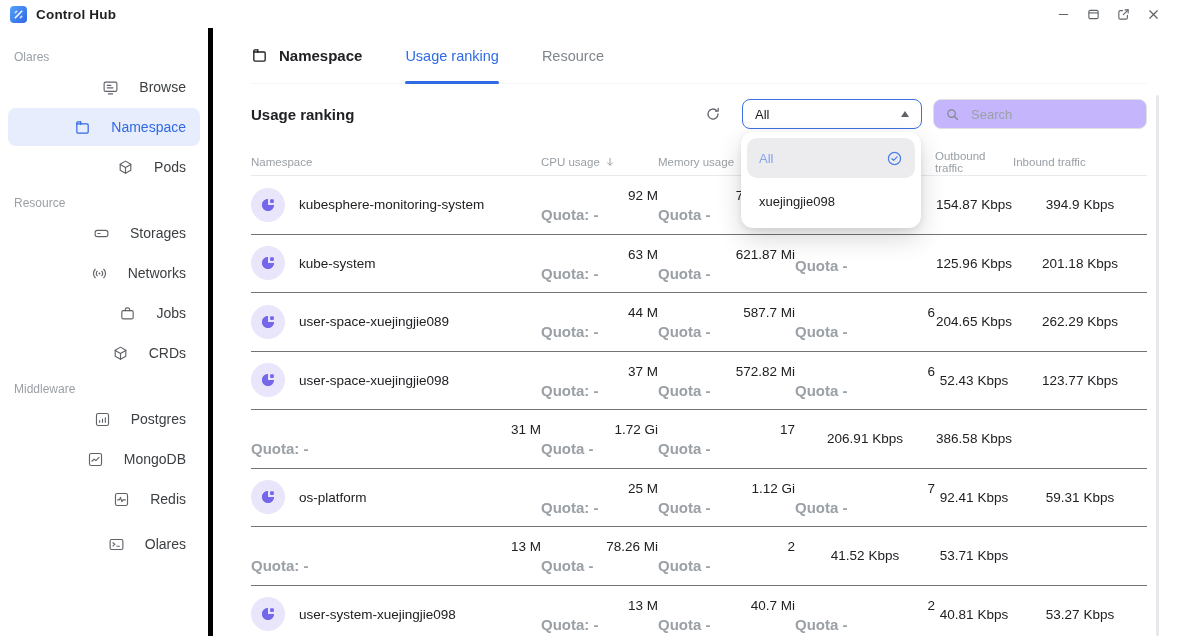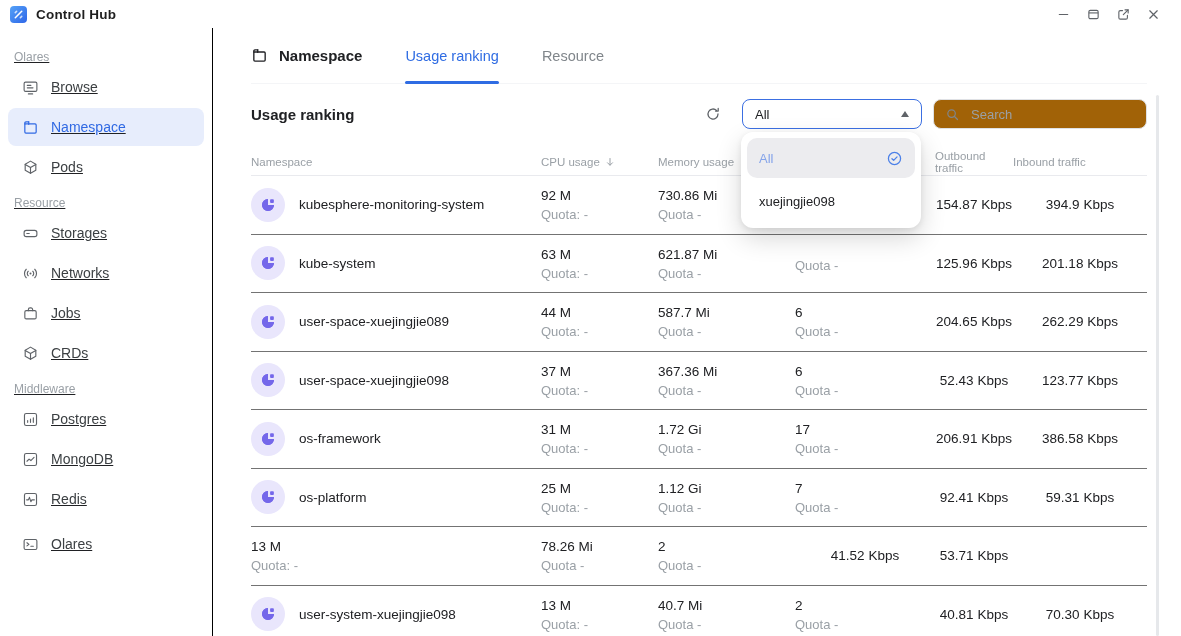--- a/index.html
+++ b/index.html
@@ -17,25 +17,25 @@
     background:linear-gradient(135deg,#55a2f7 0%,#2e66e8 100%);
     display:flex; align-items:center; justify-content:center; margin-right:9px; }
   .app-title { font-size:13.5px; font-weight:bold; color:#1f1f1f; letter-spacing:.2px; }
   .win-controls { margin-left:auto; display:flex; align-items:center; gap:15px; }
   .win-btn { width:15px; height:15px; display:flex; align-items:center; justify-content:center; cursor:pointer; }
 
   
   .layout { display:flex; height:608px; }
 
   
-  .sidebar { width:213px; min-width:213px; border-right:1px solid #000000; padding:12px 8px 0 8px;text-decoration:underline; }
+  .sidebar { width:213px; min-width:213px; border-right:5px solid #000000; padding:12px 8px 0 8px; }
   .side-section { margin-bottom:7px; }
   .side-label { font-size:12px; color:#9aa0a6; line-height:18px; margin:8px 6px 2px 6px; }
-  .side-item { height:38px; margin-bottom:2px; display:flex; align-items:center; gap:12px;
-    padding:0 14px; border-radius:8px; font-size:14px; color:#3c4043; cursor:pointer; }
+  .side-item { height:38px; margin-bottom:2px; display:flex; align-items:center; gap:20px;
+    padding:0 14px; border-radius:8px; font-size:14px; color:#3c4043; cursor:pointer;justify-content:flex-end; }
   .side-item .si-icon { width:17px; height:17px; color:#5f6368; flex:0 0 auto; }
   .side-item.active { background:#e7edfc; color:#3069e3; }
   .side-item.active .si-icon { color:#3069e3; }
 
   
   .main { flex:1; padding:0 34px 0 38px; position:relative; }
 
   .page-header { height:56px; display:flex; align-items:center; border-bottom:1px solid #f4f5f7; }
   .ph-icon { width:17px; height:17px; color:#202124; margin-right:11px; }
   .ph-title { font-size:15px; font-weight:bold; color:#202124; }
@@ -46,38 +46,38 @@
     background:#2f6ce3; border-radius:2px; }
 
   .toolbar { margin-top:15px; height:30px; display:flex; align-items:center; }
   .tb-heading { font-size:15px; font-weight:bold; color:#202124; flex:1; }
   .refresh-btn { width:24px; height:24px; display:flex; align-items:center; justify-content:center; cursor:pointer; }
   .select-box { width:180px; height:30px; margin-left:17px; border:1.5px solid #3b6fe2; border-radius:8px;
     background:#fff; display:flex; align-items:center; padding:0 12px; font-size:13px; color:#202124; cursor:pointer; }
   .select-arrow { margin-left:auto; width:0; height:0; border-left:4.5px solid transparent;
     border-right:4.5px solid transparent; border-bottom:6px solid #5f6368; }
   .search-box { width:214px; height:30px; margin-left:11px; border:1px solid #dfe1e5; border-radius:8px;
-    display:flex; align-items:center; gap:9px; padding:0 11px; background:#a16207; }
+    display:flex; align-items:center; gap:9px; padding:0 11px; background:#c4b5fd; }
   .search-box input { border:none; outline:none; width:100%; font-size:13px; color:#202124;
     font-family:"Liberation Sans",sans-serif; background:transparent; }
   .search-box input::placeholder { color:#9aa0a6; }
 
   
   .grid-cols { display:grid; grid-template-columns:290px 117px 137px 140px 1fr 134px; align-items:center; }
   .table-header { margin-top:20px; height:27px; border-bottom:1px solid #e9eaee;
     font-size:11.5px; color:#9aa0a6; }
   .th { display:flex; align-items:center; gap:4px; cursor:pointer; }
   .th.right { justify-content:flex-start; }
   .trow { height:58.5px; border-bottom:1px solid #737373; cursor:pointer; }
   .ns-cell { display:flex; align-items:center; gap:14px; }
   .avatar { width:34px; height:34px; border-radius:50%; background:#e9e6fc;
     display:flex; align-items:center; justify-content:center; flex:0 0 auto; }
   .ns-name { font-size:13.5px; font-weight:500; color:#202124; white-space:nowrap; }
-  .metric .val { font-size:13.5px; color:#202124; line-height:16px; }
-  .metric .quota { font-size:13px; color:#9aa0a6; margin-top:4px; line-height:13px; }
+  .metric .val { font-size:13.5px; color:#202124; line-height:16px;text-align:right; }
+  .metric .quota { font-size:15px; color:#9aa0a6; margin-top:4px; line-height:13px;font-weight:bold; }
   .cell.right { text-align:center; font-size:13.5px; color:#202124; }
 
   
   .dd-panel { position:absolute; left:741px; top:132px; width:180px; background:#fff;
     border-radius:12px; box-shadow:0 2px 6px rgba(0,0,0,.08), 0 10px 26px rgba(0,0,0,.16);
     padding:6px; z-index:20; }
   .dd-opt { height:42px; display:flex; align-items:center; padding:0 12px; font-size:13px;
     color:#202124; border-radius:10px; cursor:pointer; }
   .dd-opt.selected { background:#ececef; color:#85a4ea; height:40px; margin-bottom:2px; }
   .dd-check { margin-left:auto; width:17px; height:17px; color:#4c80e8; }
@@ -405,127 +405,117 @@
           <rect x="14.8" y="4.2" width="5" height="5" rx="1.2"></rect>
         </svg>
       </span>
       <span class="ns-name">user-space-xuejingjie098</span>
     </div>
     <div class="cell metric">
       <div class="val">37 M</div>
       <div class="quota">Quota: -</div>
     </div>
     <div class="cell metric">
-      <div class="val">367.36 Mi</div>
+      <div class="val">572.82 Mi</div>
       <div class="quota">Quota -</div>
     </div>
     <div class="cell metric">
       <div class="val">6</div>
       <div class="quota">Quota -</div>
     </div>
     <div class="cell right">52.43 Kbps</div>
     <div class="cell right">123.77 Kbps</div>
+  </div>
+
+  <div class="trow grid-cols">
+    <div class="cell metric">
+      <div class="val">31 M</div>
+      <div class="quota">Quota: -</div>
+    </div>
+    <div class="cell metric">
+      <div class="val">1.72 Gi</div>
+      <div class="quota">Quota -</div>
+    </div>
+    <div class="cell metric">
+      <div class="val">17</div>
+      <div class="quota">Quota -</div>
+    </div>
+    <div class="cell right">206.91 Kbps</div>
+    <div class="cell right">386.58 Kbps</div>
   </div>
 
   <div class="trow grid-cols">
     <div class="cell ns-cell">
       <span class="avatar">
         <svg width="18" height="18" viewBox="0 0 24 24" fill="#7467ea">
           <path d="M12 12V4a8 8 0 1 0 8 8h-8z" transform="rotate(0 12 12)"></path>
           <path d="M12 12 L12 4 A8 8 0 1 0 20 12 Z"></path>
           <rect x="14.8" y="4.2" width="5" height="5" rx="1.2"></rect>
         </svg>
       </span>
-      <span class="ns-name">os-framework</span>
-    </div>
-    <div class="cell metric">
-      <div class="val">31 M</div>
-      <div class="quota">Quota: -</div>
-    </div>
-    <div class="cell metric">
-      <div class="val">1.72 Gi</div>
-      <div class="quota">Quota -</div>
-    </div>
-    <div class="cell metric">
-      <div class="val">17</div>
-      <div class="quota">Quota -</div>
-    </div>
-    <div class="cell right">206.91 Kbps</div>
-    <div class="cell right">386.58 Kbps</div>
+      <span class="ns-name">os-platform</span>
+    </div>
+    <div class="cell metric">
+      <div class="val">25 M</div>
+      <div class="quota">Quota: -</div>
+    </div>
+    <div class="cell metric">
+      <div class="val">1.12 Gi</div>
+      <div class="quota">Quota -</div>
+    </div>
+    <div class="cell metric">
+      <div class="val">7</div>
+      <div class="quota">Quota -</div>
+    </div>
+    <div class="cell right">92.41 Kbps</div>
+    <div class="cell right">59.31 Kbps</div>
+  </div>
+
+  <div class="trow grid-cols">
+    <div class="cell metric">
+      <div class="val">13 M</div>
+      <div class="quota">Quota: -</div>
+    </div>
+    <div class="cell metric">
+      <div class="val">78.26 Mi</div>
+      <div class="quota">Quota -</div>
+    </div>
+    <div class="cell metric">
+      <div class="val">2</div>
+      <div class="quota">Quota -</div>
+    </div>
+    <div class="cell right">41.52 Kbps</div>
+    <div class="cell right">53.71 Kbps</div>
   </div>
 
   <div class="trow grid-cols">
     <div class="cell ns-cell">
       <span class="avatar">
         <svg width="18" height="18" viewBox="0 0 24 24" fill="#7467ea">
           <path d="M12 12V4a8 8 0 1 0 8 8h-8z" transform="rotate(0 12 12)"></path>
           <path d="M12 12 L12 4 A8 8 0 1 0 20 12 Z"></path>
           <rect x="14.8" y="4.2" width="5" height="5" rx="1.2"></rect>
         </svg>
       </span>
-      <span class="ns-name">os-platform</span>
-    </div>
-    <div class="cell metric">
-      <div class="val">25 M</div>
-      <div class="quota">Quota: -</div>
-    </div>
-    <div class="cell metric">
-      <div class="val">1.12 Gi</div>
-      <div class="quota">Quota -</div>
-    </div>
-    <div class="cell metric">
-      <div class="val">7</div>
-      <div class="quota">Quota -</div>
-    </div>
-    <div class="cell right">92.41 Kbps</div>
-    <div class="cell right">59.31 Kbps</div>
-  </div>
-
-  <div class="trow grid-cols">
+      <span class="ns-name">user-system-xuejingjie098</span>
+    </div>
     <div class="cell metric">
       <div class="val">13 M</div>
       <div class="quota">Quota: -</div>
     </div>
     <div class="cell metric">
-      <div class="val">78.26 Mi</div>
+      <div class="val">40.7 Mi</div>
       <div class="quota">Quota -</div>
     </div>
     <div class="cell metric">
       <div class="val">2</div>
       <div class="quota">Quota -</div>
     </div>
-    <div class="cell right">41.52 Kbps</div>
-    <div class="cell right">53.71 Kbps</div>
-  </div>
-
-  <div class="trow grid-cols">
-    <div class="cell ns-cell">
-      <span class="avatar">
-        <svg width="18" height="18" viewBox="0 0 24 24" fill="#7467ea">
-          <path d="M12 12V4a8 8 0 1 0 8 8h-8z" transform="rotate(0 12 12)"></path>
-          <path d="M12 12 L12 4 A8 8 0 1 0 20 12 Z"></path>
-          <rect x="14.8" y="4.2" width="5" height="5" rx="1.2"></rect>
-        </svg>
-      </span>
-      <span class="ns-name">user-system-xuejingjie098</span>
-    </div>
-    <div class="cell metric">
-      <div class="val">13 M</div>
-      <div class="quota">Quota: -</div>
-    </div>
-    <div class="cell metric">
-      <div class="val">40.7 Mi</div>
-      <div class="quota">Quota -</div>
-    </div>
-    <div class="cell metric">
-      <div class="val">2</div>
-      <div class="quota">Quota -</div>
-    </div>
     <div class="cell right">40.81 Kbps</div>
-    <div class="cell right">70.30 Kbps</div>
+    <div class="cell right">53.27 Kbps</div>
   </div>
 </div>
   </div>
 </div>
 
 <div class="dd-panel">
   <div class="dd-opt selected">
     <span>All</span>
     <span class="dd-check">
       <svg width="17" height="17" viewBox="0 0 24 24" fill="none" stroke="currentColor" stroke-width="1.8" stroke-linecap="round" stroke-linejoin="round">

